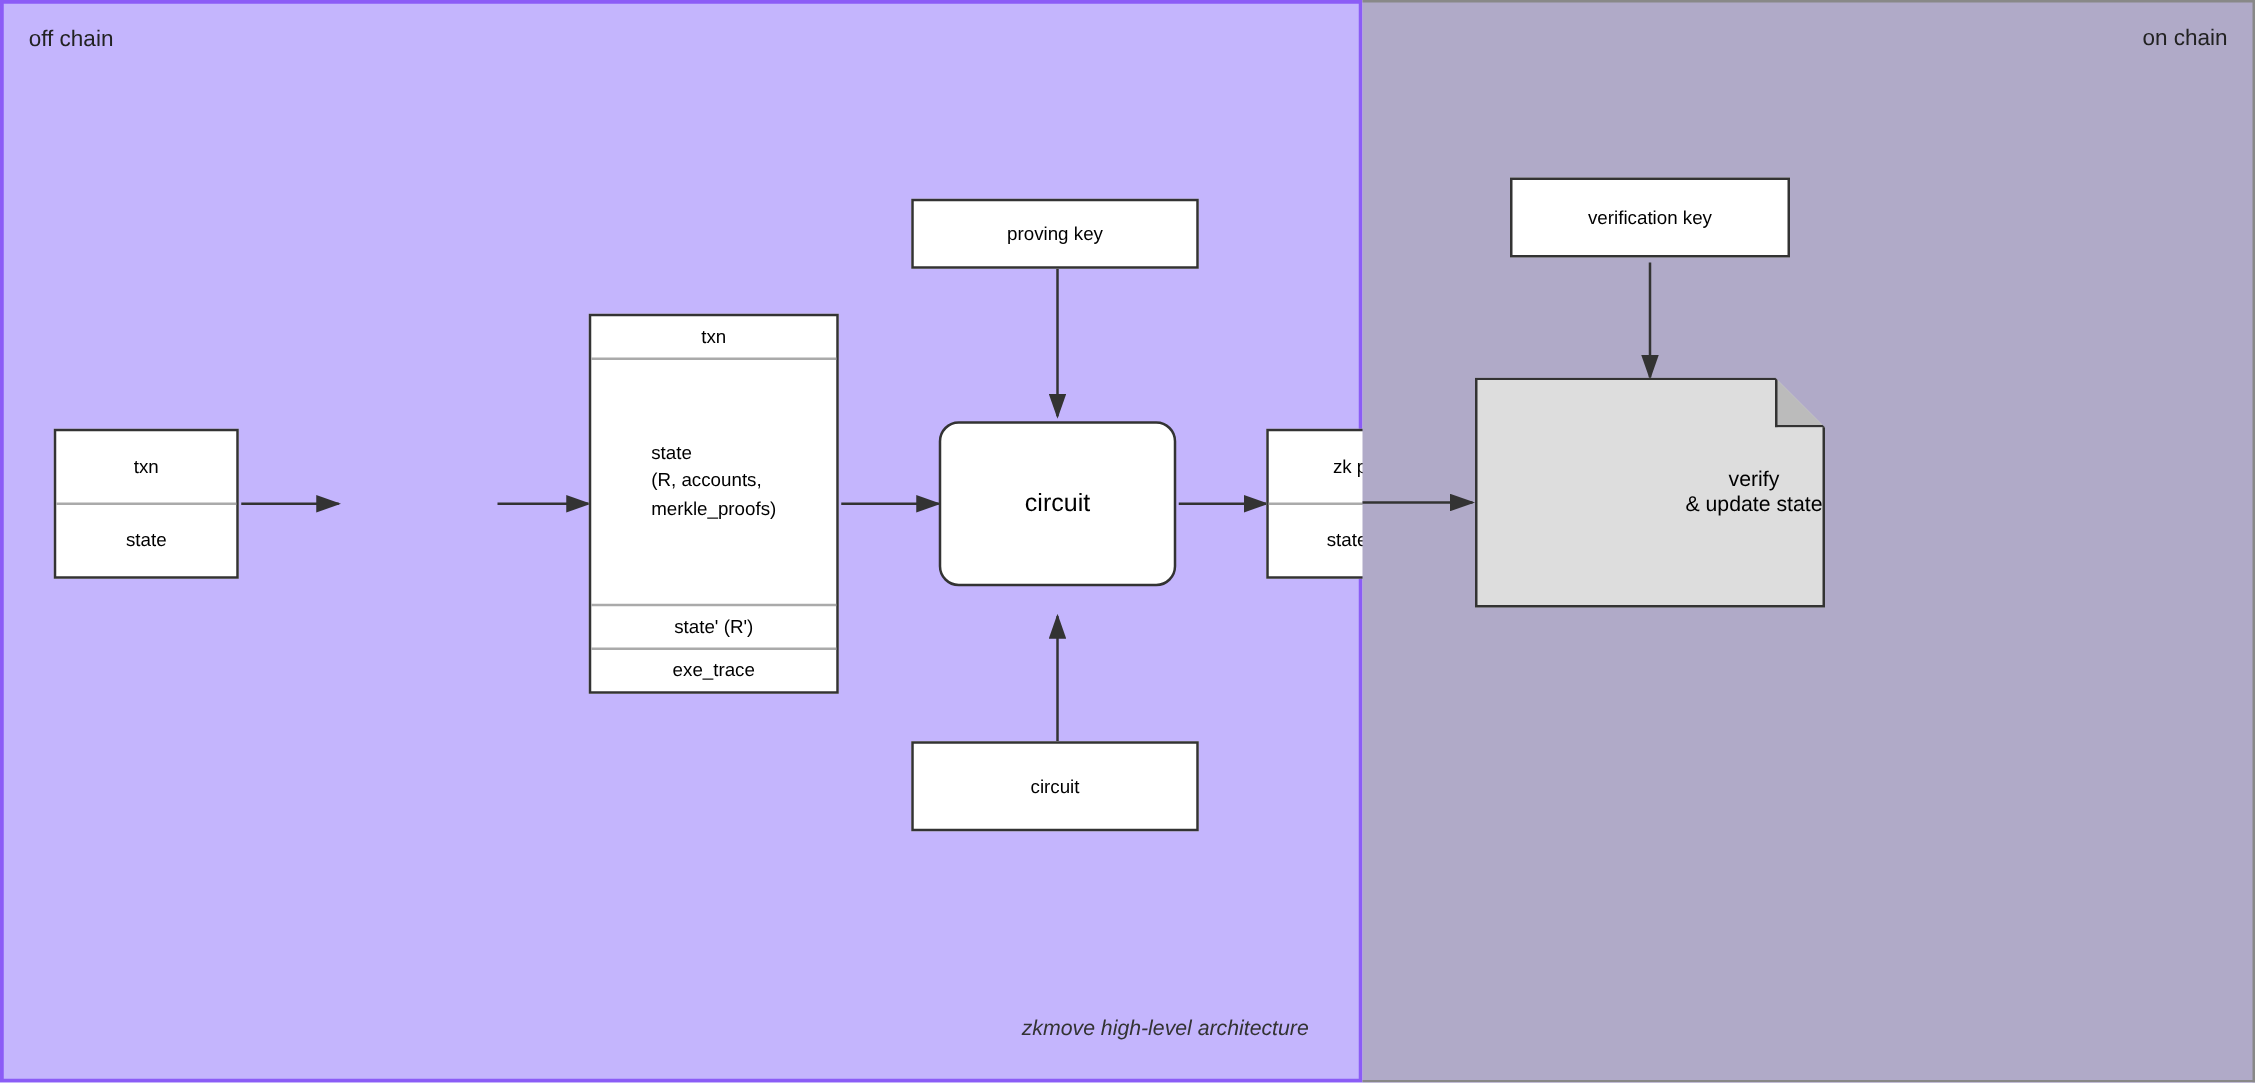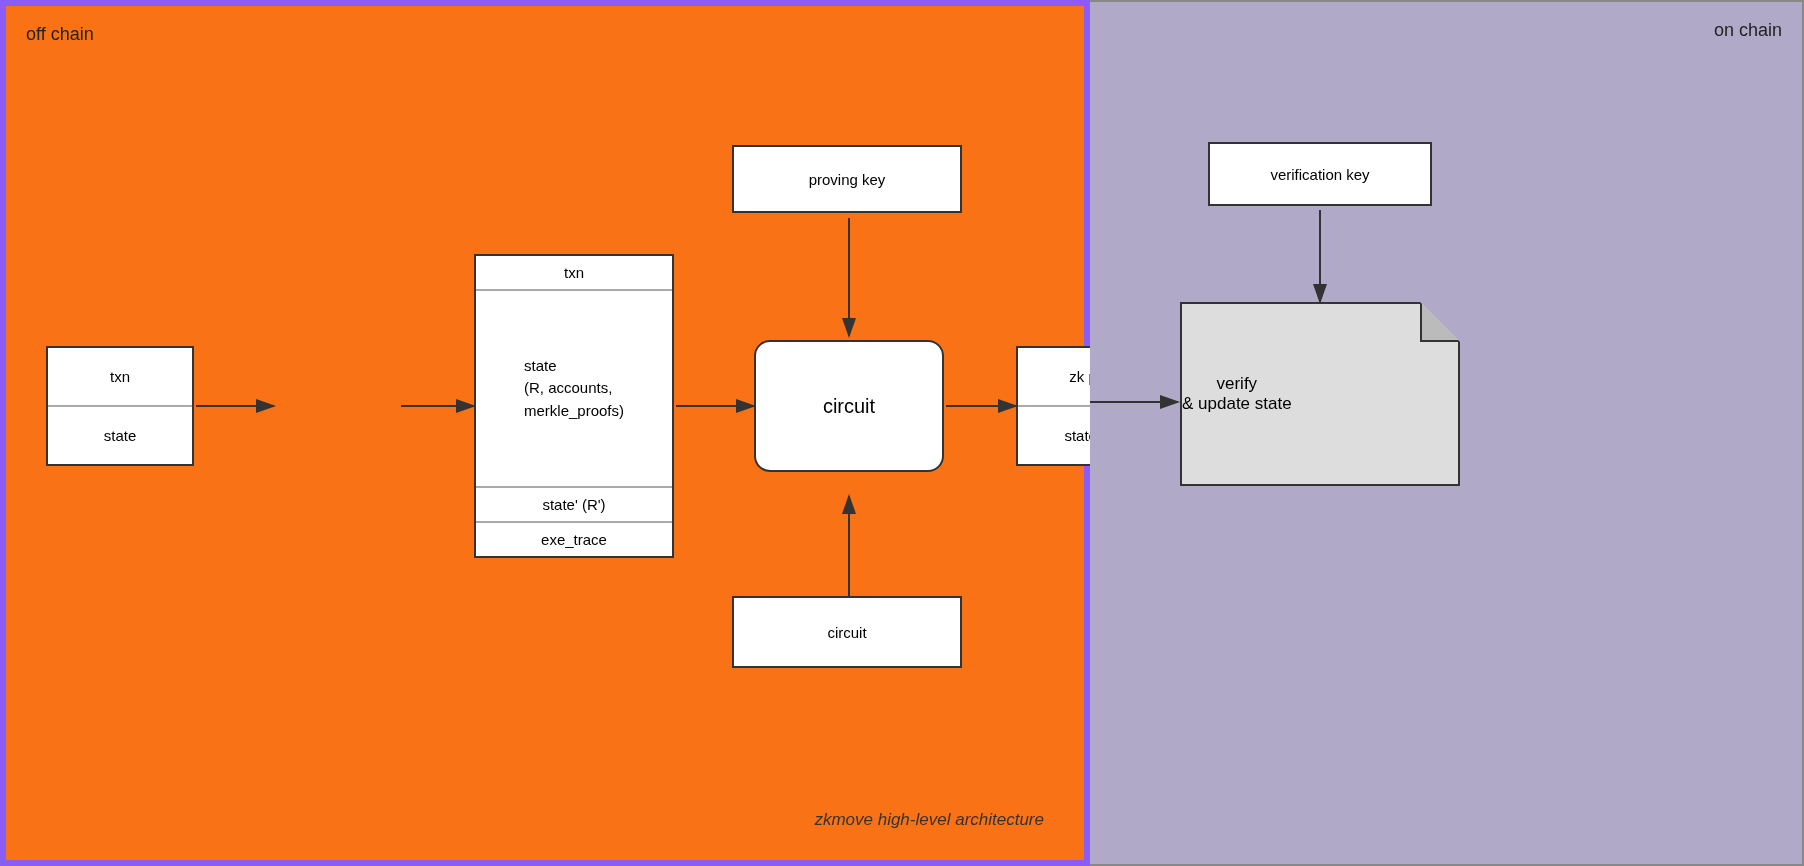--- a/index.html
+++ b/index.html
@@ -13,24 +13,24 @@
     }
 
     .diagram-container {
       width: 1804px;
       height: 866px;
       display: flex;
       position: relative;
     }
 
     .off-chain {
-      background: #f97316;
+      background: #c4b5fd;
       flex: 0 0 1090px;
       position: relative;
-      border: 6px solid #8b5cf6;
+      border: 3px solid #8b5cf6;
       padding-left: 20px;
     }
 
     .on-chain {
       background: #b0aac8;
       flex: 1;
       position: relative;
       border: 2px solid #888;
       border-left: none;
     }
@@ -209,21 +209,21 @@
         <span>state<br>(R, accounts,<br>merkle_proofs)</span>
       </div>
       <div class="trow" style="padding:8px;">
         <span>state' (R')</span>
       </div>
       <div class="trow" style="padding:8px;">
         <span>exe_trace</span>
       </div>
     </div>
 
-    <div class="box" style="left:726px; top:139px; width:230px; height:68px;">
+    <div class="box" style="left:726px; top:156px; width:230px; height:56px;">
       <span>proving key</span>
     </div>
 
     <div class="box box-rounded" style="left:748px; top:334px; width:190px; height:132px; font-size:20px;">
       <span>circuit</span>
     </div>
 
     <div class="box" style="left:726px; top:590px; width:230px; height:72px;">
       <span>circuit</span>
     </div>
@@ -254,21 +254,21 @@
         </marker>
       </defs>
     </svg>
 
     <div class="box" style="left:118px; top:140px; width:224px; height:64px;">
       <span>verification key</span>
     </div>
 
     <div style="position:absolute; left:90px; top:300px; width:280px; height:200px;">
 
-      <div style="position:absolute; top:0; left:0; width:280px; height:184px; background:#ddd; border:2px solid #333; display:flex; align-items:center; justify-content:flex-start; text-align:center; font-size:17px; clip-path: polygon(0 0, 240px 0, 280px 40px, 280px 200px, 0 200px);">
+      <div style="position:absolute; top:0; left:0; width:280px; height:184px; background:#ddd; border:2px solid #333; display:flex; align-items:center; justify-content:flex-end; text-align:center; font-size:17px; clip-path: polygon(0 0, 240px 0, 280px 40px, 280px 200px, 0 200px);">
         <span>verify<br>&amp; update state</span>
       </div>
 
       <div style="position:absolute; top:0; right:0; width:40px; height:40px; background:#bbb; border-left:2px solid #333; border-bottom:2px solid #333; clip-path:polygon(0 0, 100% 100%, 0 100%);"></div>
     </div>
 
   </div>
 
 </div>
 

